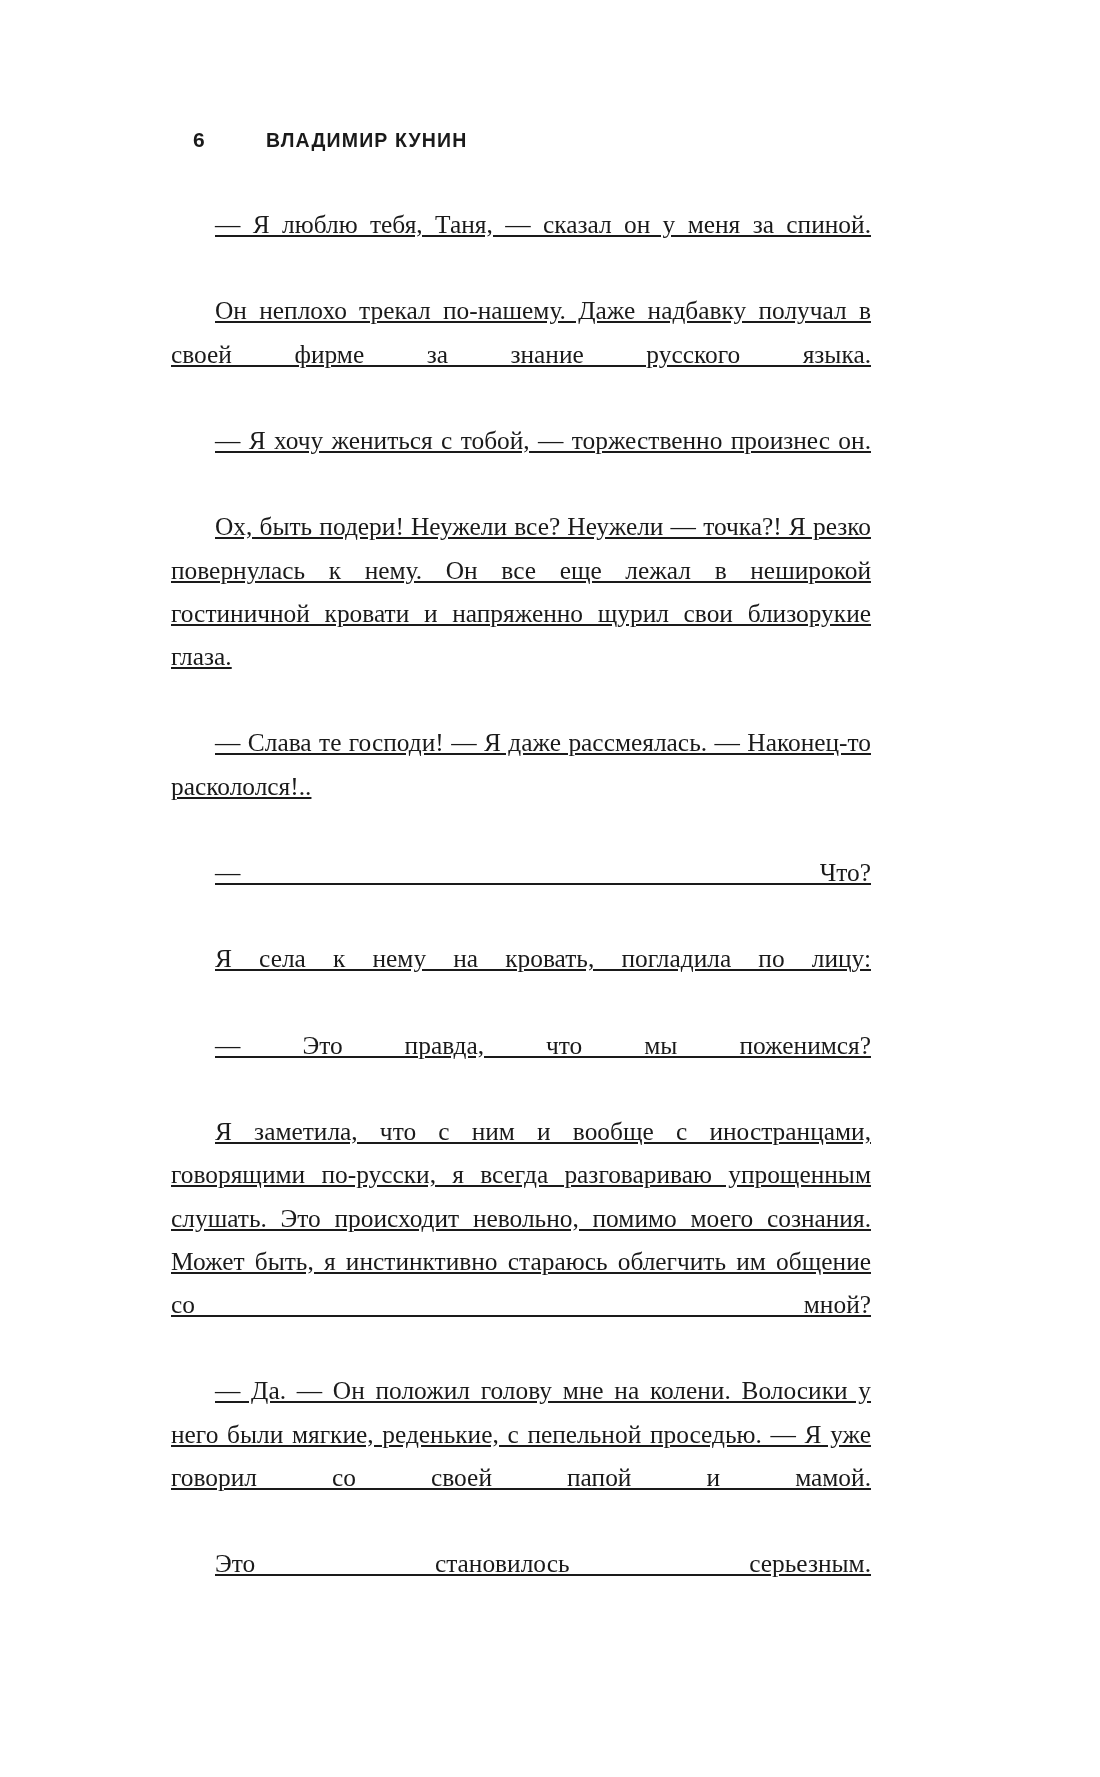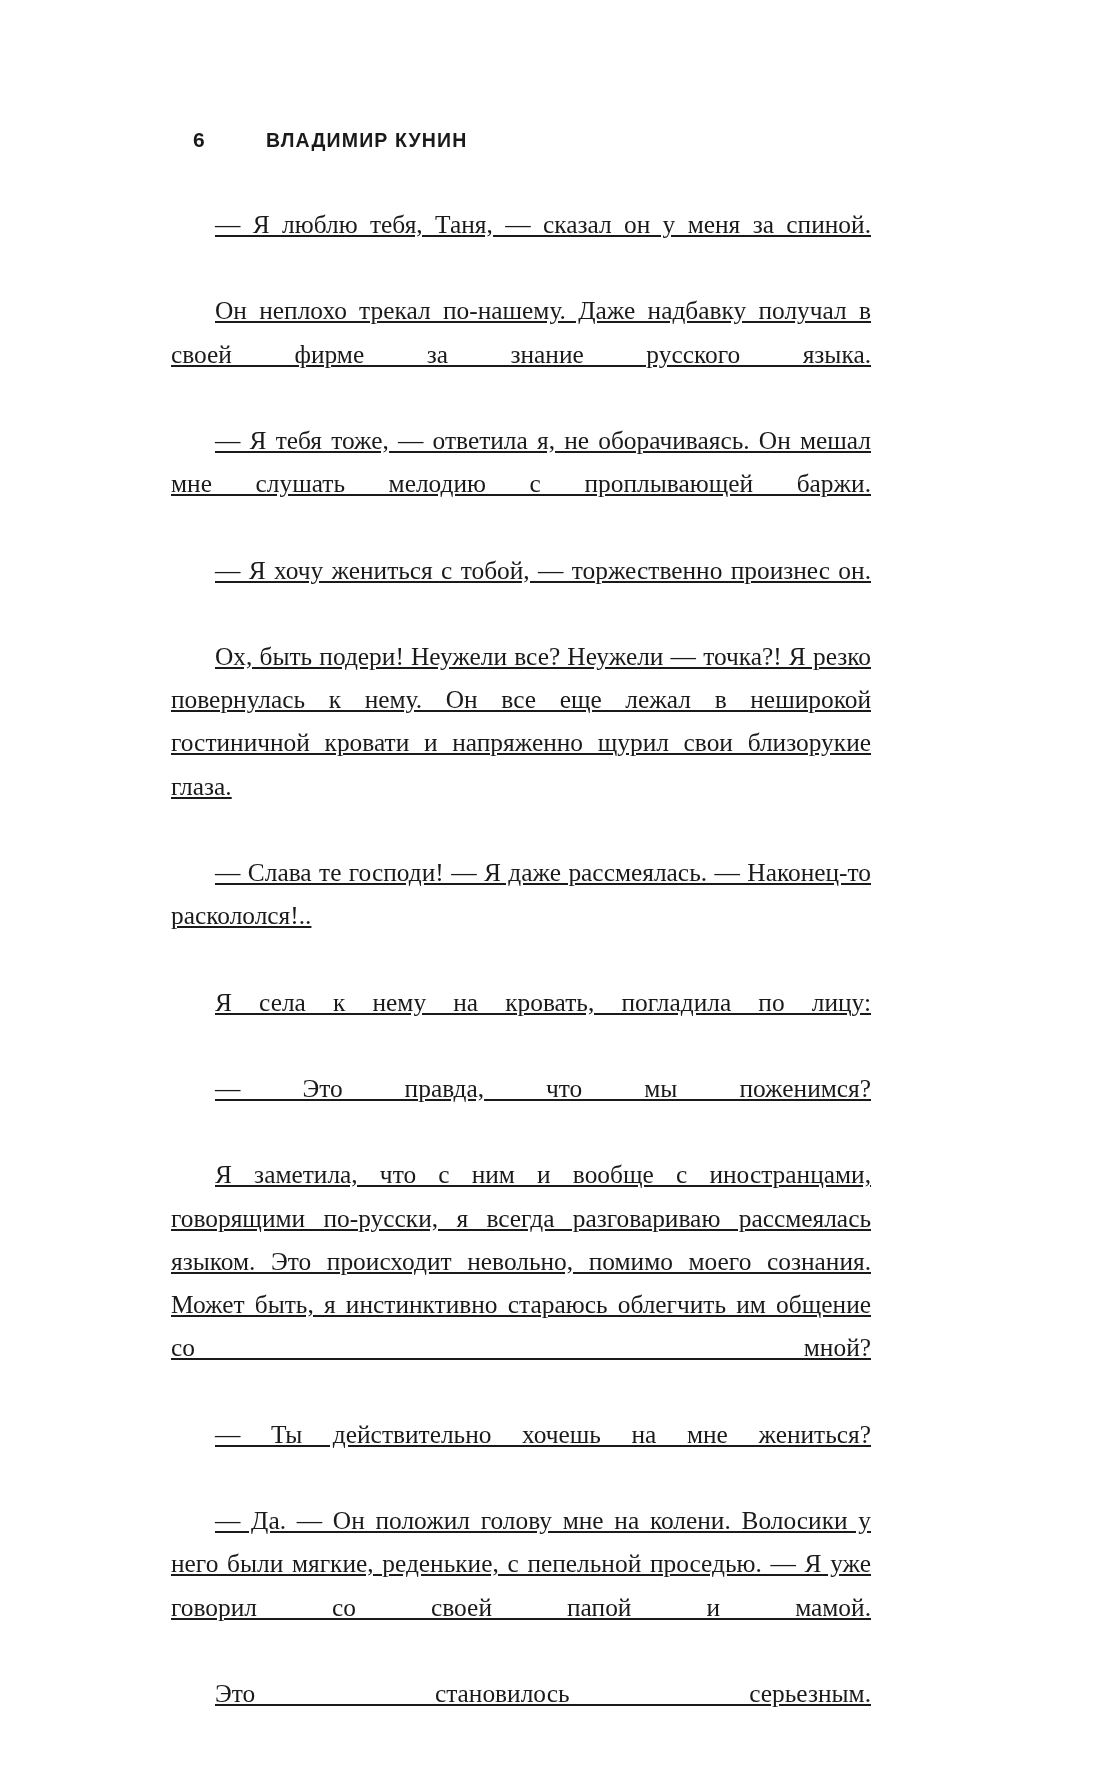--- a/index.html
+++ b/index.html
@@ -81,26 +81,25 @@
 <div class="page">
 
   <div class="header">
     <span class="folio">6</span>
     <span class="running-title">ВЛАДИМИР КУНИН</span>
   </div>
 
   <div class="textblock">
     <p class="para">— Я люблю тебя, Таня, — сказал он у меня за спиной.</p>
     <p class="para">Он неплохо трекал по-нашему. Даже надбавку получал в своей фирме за знание русского языка.</p>
-    <p class="para">— Я тебя тоже, — ответила я, не оборачиваясь. Он мешал мне слушать мелодию с проплывающей баржи.</p>
     <p class="para">— Я хочу жениться с тобой, — торжественно произнес он.</p>
     <p class="para">Ох, быть подери! Неужели все? Неужели — точка?! Я резко повернулась к нему. Он все еще лежал в неширокой гостиничной кровати и напряженно щурил свои близорукие глаза.</p>
     <p class="para">— Слава те господи! — Я даже рассмеялась. — Наконец-то раскололся!..</p>
+    <p class="para">— Что?</p>
     <p class="para">Я села к нему на кровать, погладила по лицу:</p>
     <p class="para">— Это правда, что мы поженимся?</p>
-    <p class="para">Я заметила, что с ним и вообще с иностранцами, говорящими по-русски, я всегда разговариваю рассмеялась языком. Это происходит невольно, помимо моего сознания. Может быть, я инстинктивно стараюсь облегчить им общение со мной?</p>
-    <p class="para">— Ты действительно хочешь на мне жениться?</p>
+    <p class="para">Я заметила, что с ним и вообще с иностранцами, говорящими по-русски, я всегда разговариваю упрощенным слушать. Это происходит невольно, помимо моего сознания. Может быть, я инстинктивно стараюсь облегчить им общение со мной?</p>
     <p class="para">— Да. — Он положил голову мне на колени. Волосики у него были мягкие, реденькие, с пепельной проседью. — Я уже говорил со своей папой и мамой.</p>
     <p class="para">Это становилось серьезным.</p>
 
   </div>
 
 </div>
 
 </body></html>

